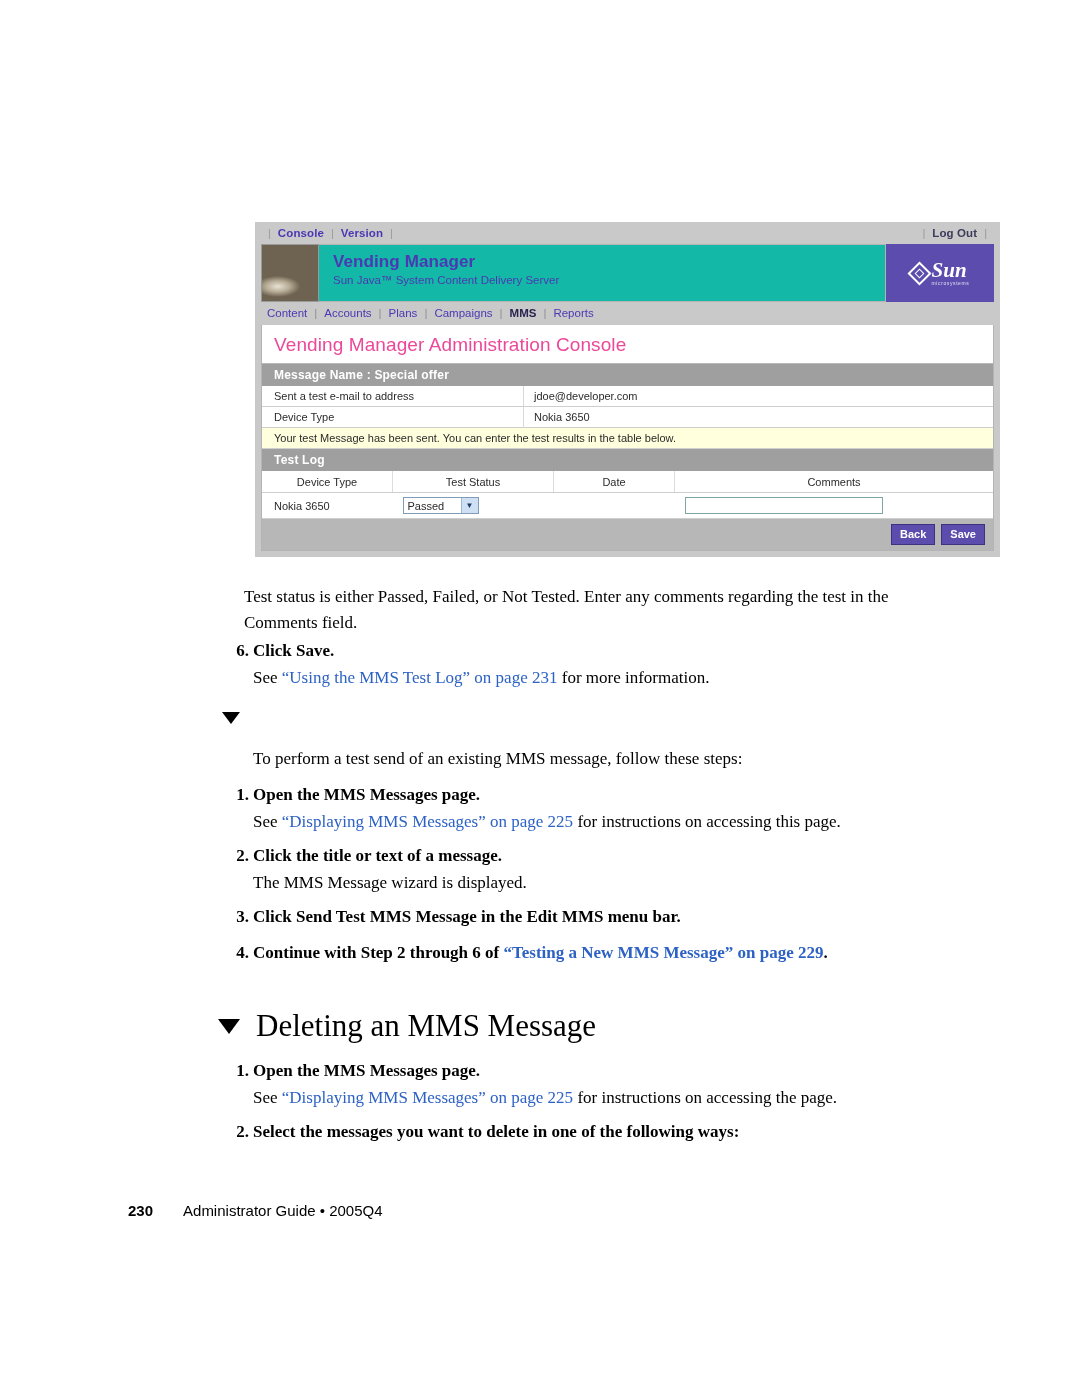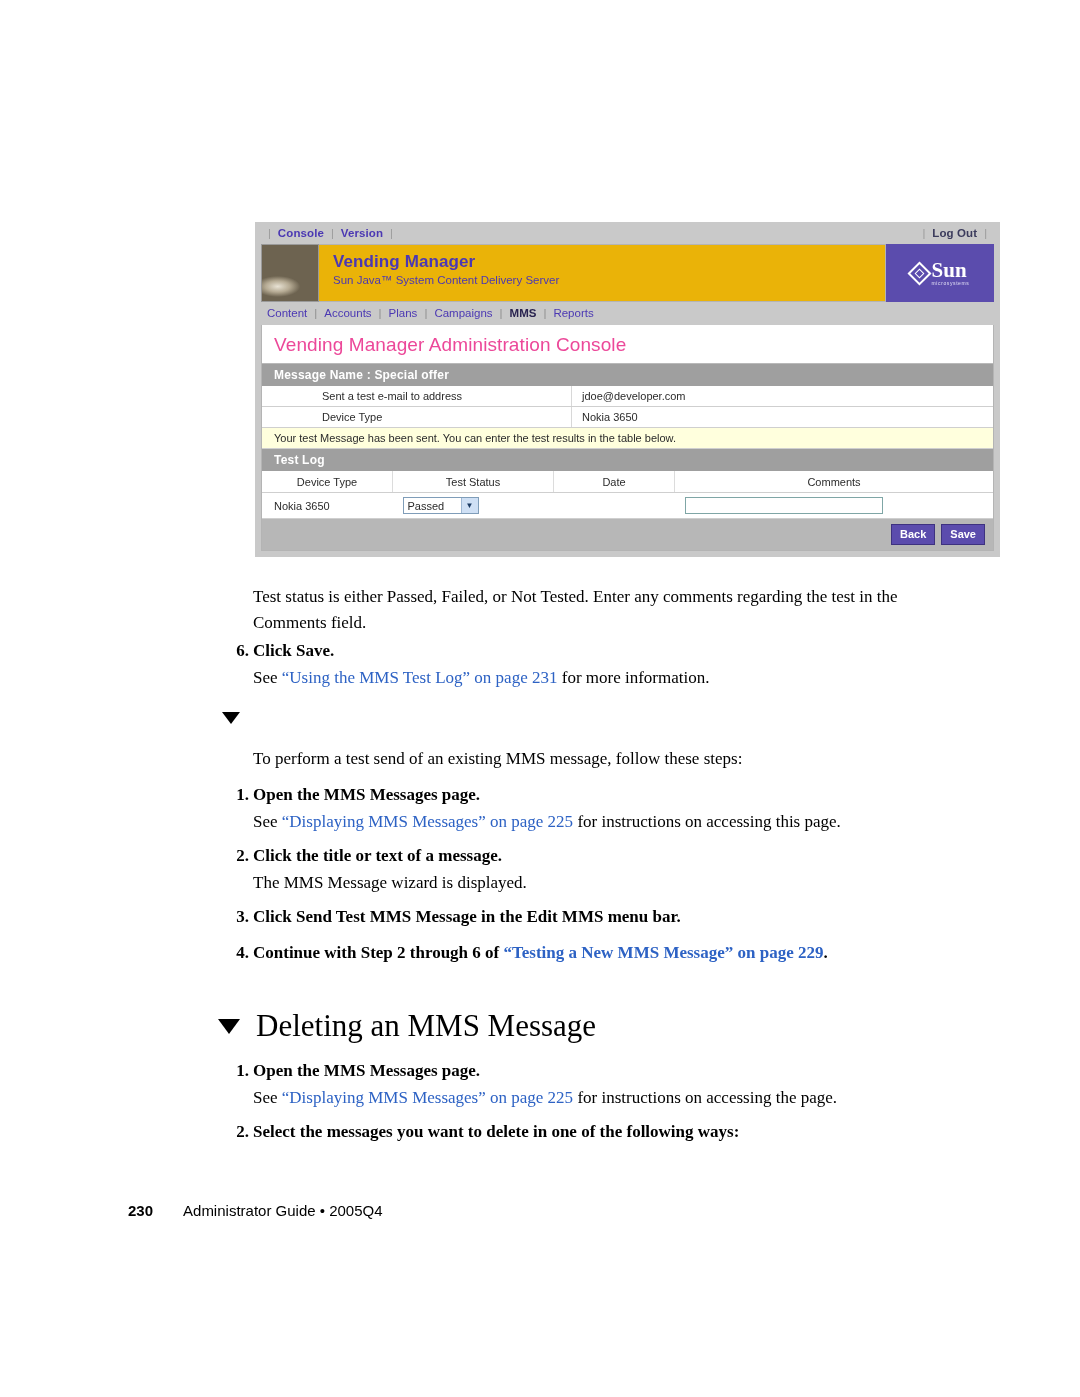--- a/index.html
+++ b/index.html
@@ -62,21 +62,21 @@
     flex: 0 0 58px;
     background:
       radial-gradient(ellipse 30px 14px at 28% 74%, #e8e2d4 0%, #b6ab94 40%, #6d6350 75%),
       radial-gradient(ellipse 26px 18px at 62% 40%, #d4a25a 0%, #8a5526 55%, #40220c 90%),
       linear-gradient(160deg, #cfc4ad 0%, #8d8370 35%, #5a4a33 65%, #2e2417 100%);
     border: 1px solid #9a9a9a;
     box-sizing: border-box;
   }
   .banner-white {
     flex: 1 1 auto;
-    background: #eab308;
+    background: #14b8a6;
     border: 1px solid #b4b4b4;
     border-left: none;
     box-sizing: border-box;
     padding: 7px 0 0 14px;
   }
   .banner-title {
     color: #4b38b3;
     font-size: 17px;
     font-weight: bold;
     line-height: 20px;
@@ -106,20 +106,21 @@
   }
   .sun-diamond::before {
     content: "";
     position: absolute;
     left: 3px; top: 3px; right: 3px; bottom: 3px;
     border: 1.5px solid #ffffff;
   }
   .sun-word {
     color: #ffffff;
     font-family: "Liberation Serif", serif;
+    font-style: italic;
     font-weight: bold;
     font-size: 21px;
     line-height: 18px;
   }
   .sun-micro {
     color: #e2dff5;
     font-size: 5px;
     letter-spacing: 0.6px;
     display: block;
     text-align: center;
@@ -171,21 +172,20 @@
     font-size: 11px;
     color: #2b2b2b;
     border-bottom: 1px solid #cfcfcf;
   }
   .info-label {
     width: 262px;
     flex: 0 0 262px;
     padding: 4px 0 4px 12px;
     box-sizing: border-box;
     border-right: 1px solid #d8d8d8;
-    margin-left: 48px;
   }
   .info-value {
     flex: 1 1 auto;
     padding: 4px 0 4px 10px;
   }
   .notice-bar {
     background: #ffffdd;
     font-size: 11px;
     color: #2b2b2b;
     padding: 4px 0 4px 12px;
@@ -412,21 +412,21 @@
 
     <div class="fig-footer">
       <span class="btn">Back</span>
       <span class="btn">Save</span>
     </div>
   </div>
 </div>
 
 <div class="doc">
 
-  <div class="para" style="left:253px; top:584px; width:670px;">Test status is either Passed, Failed, or Not Tested. Enter any comments regarding the test in the Comments field.</div>
+  <div class="para" style="left:244px; top:584px; width:670px;">Test status is either Passed, Failed, or Not Tested. Enter any comments regarding the test in the Comments field.</div>
 
   <div class="step" style="left:253px; top:638px;">
     <span class="num">6.</span><span>Click Save.</span>
   </div>
 
   <div class="para" style="left:253px; top:665px;">
     <span>See </span><span class="link">“Using the MMS Test Log” on page 231</span><span> for more information.</span>
   </div>
 
   <div class="h2" style="left:222px; top:705px;">

